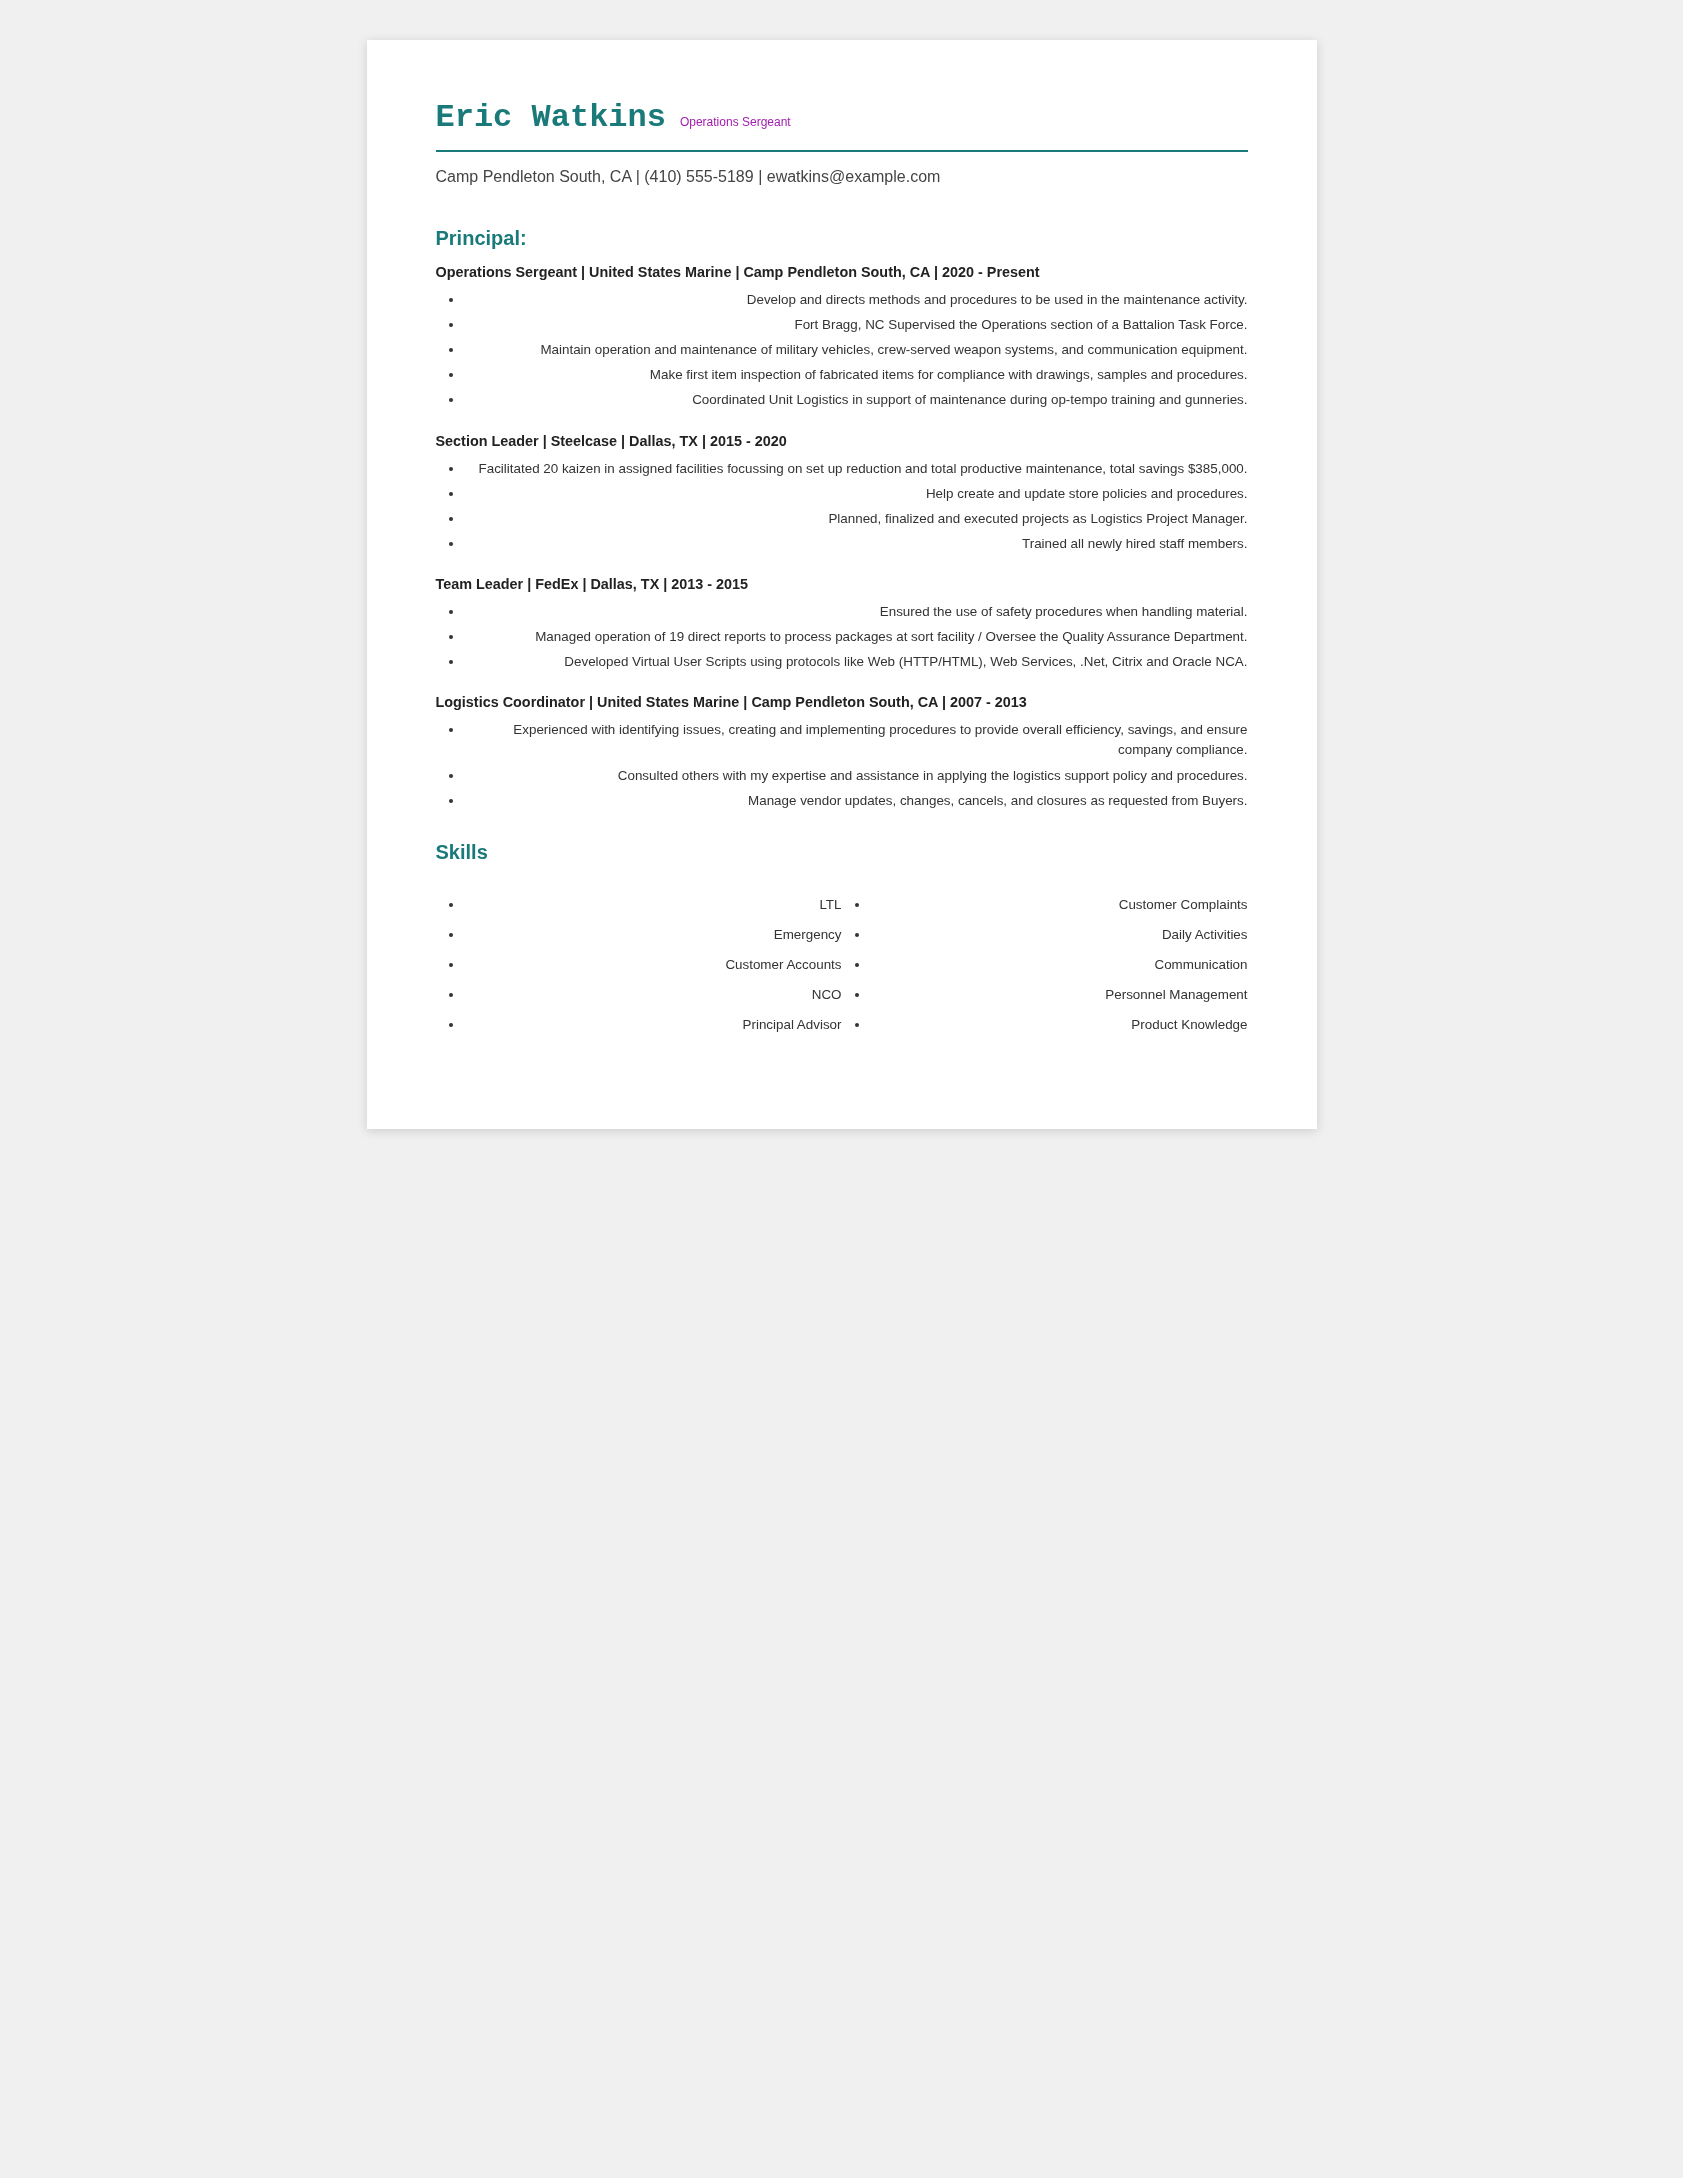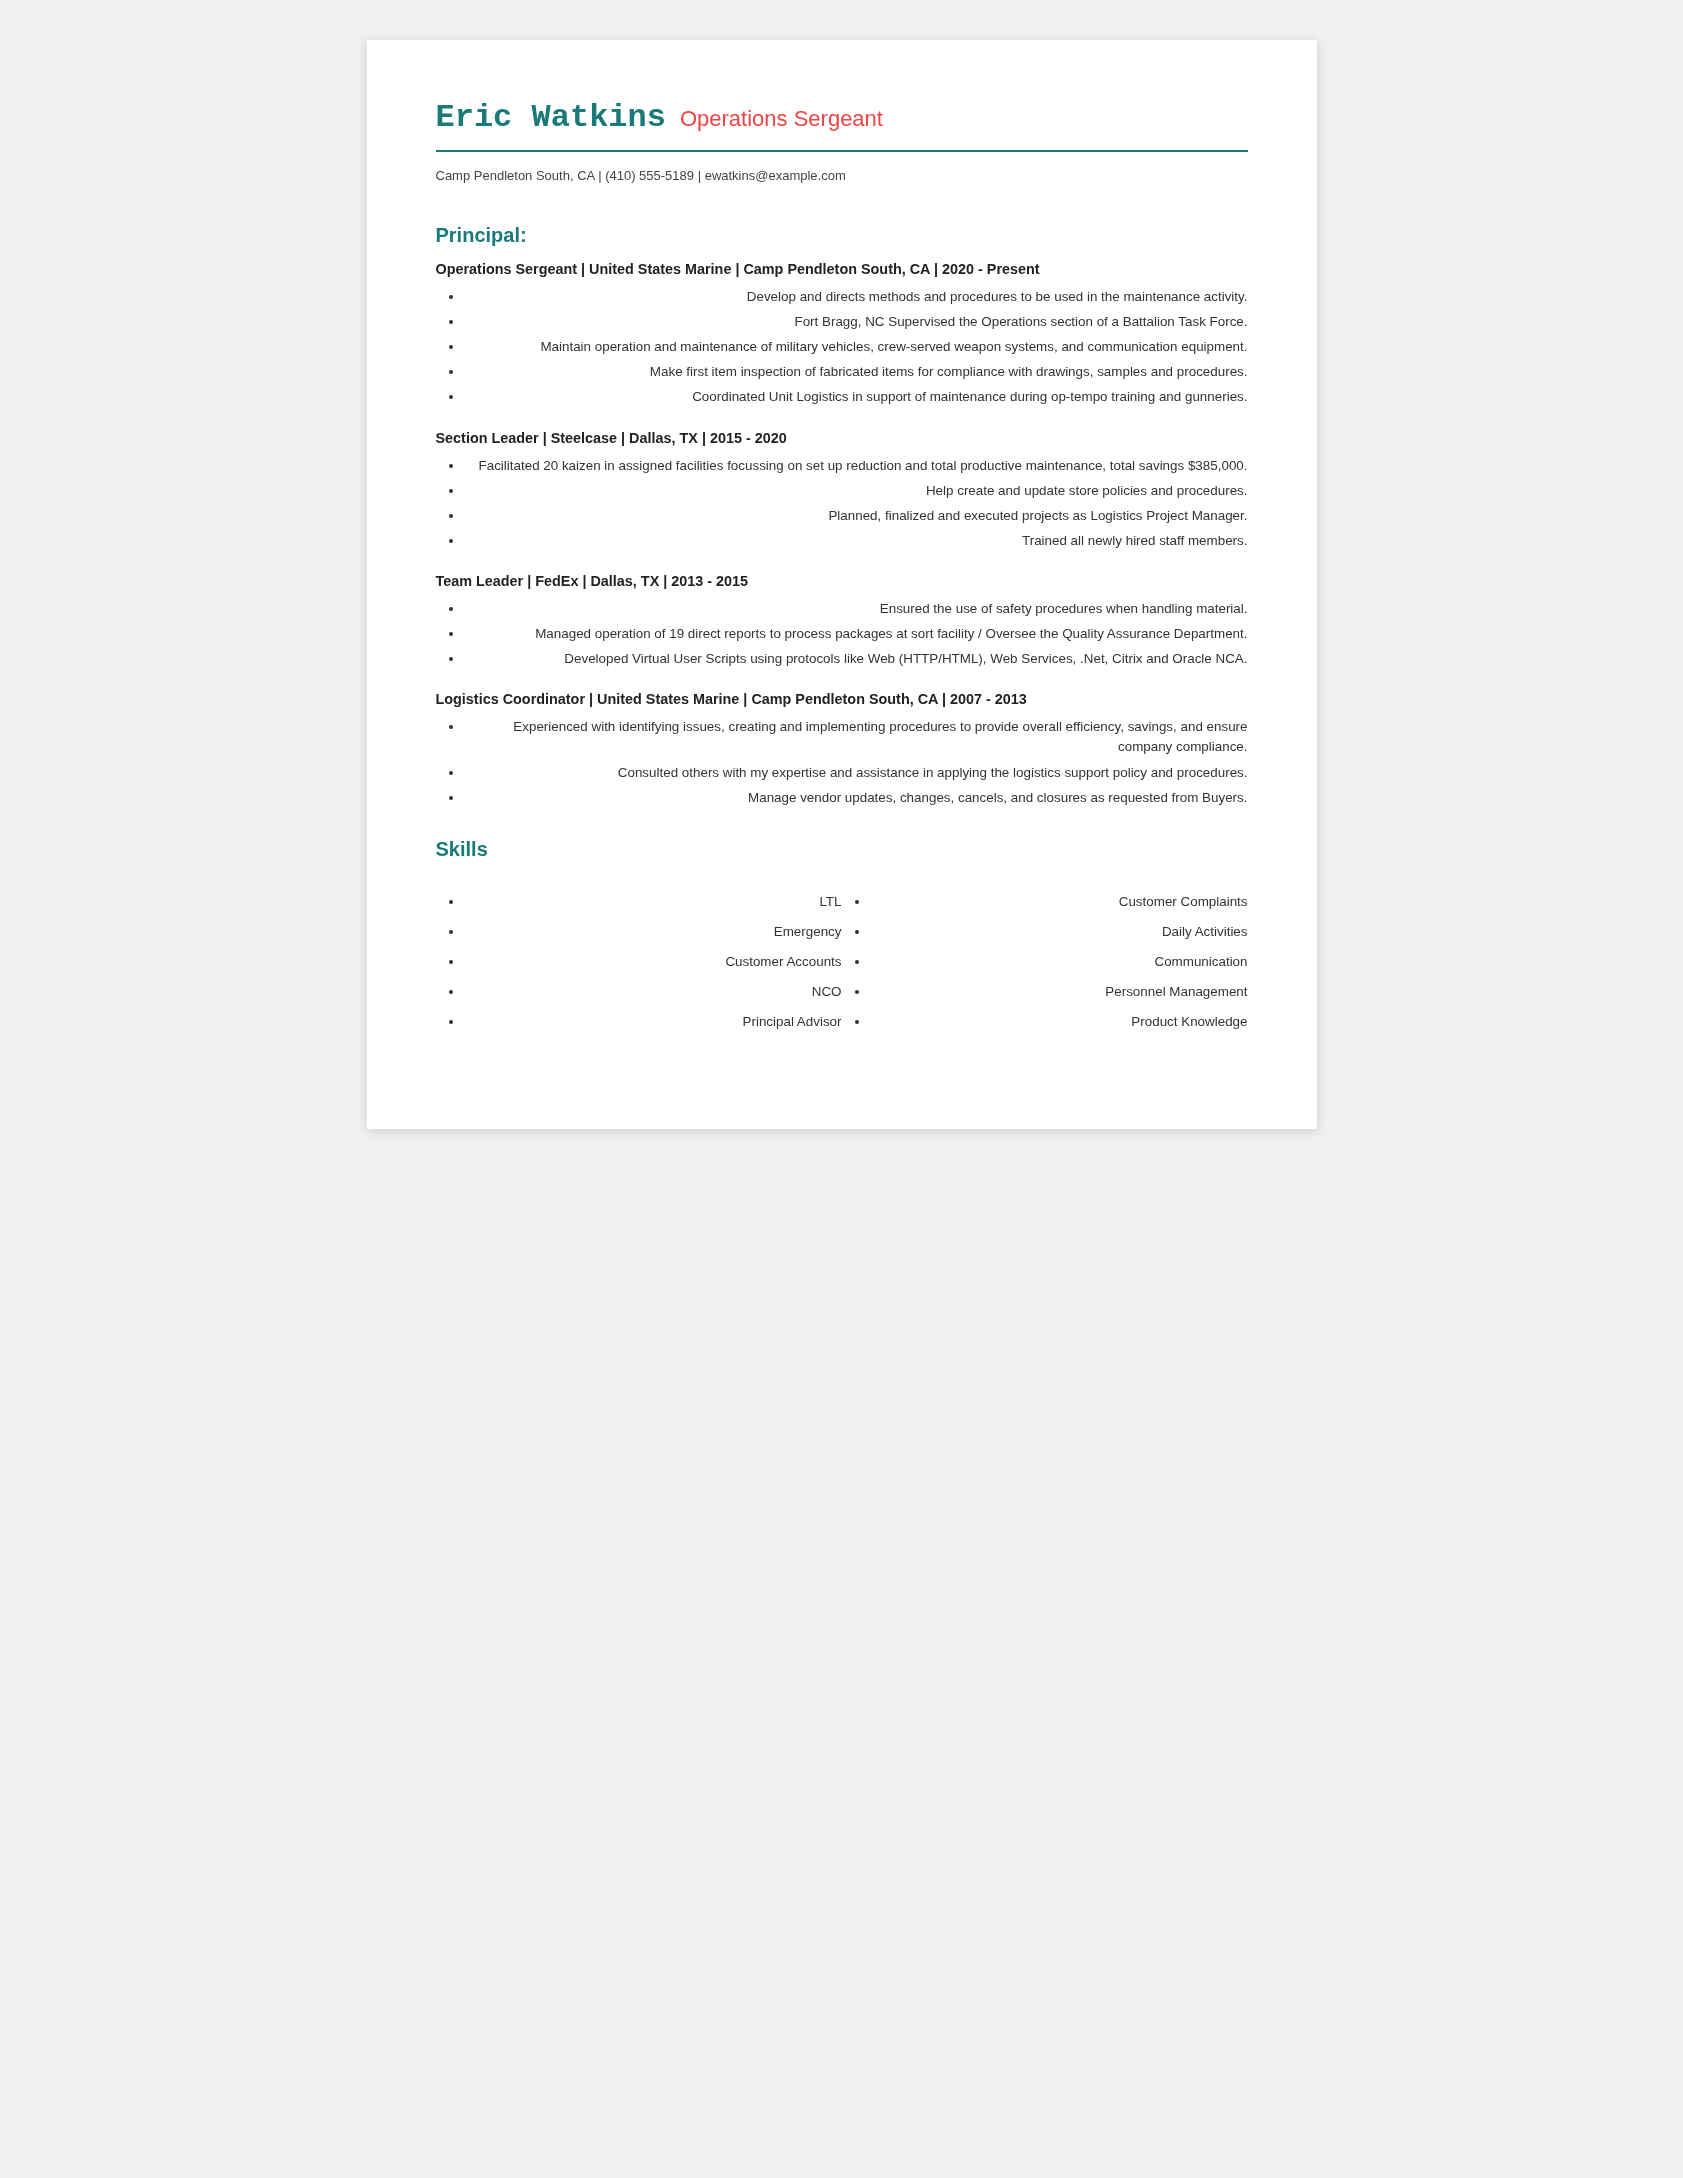--- a/index.html
+++ b/index.html
@@ -36,34 +36,34 @@
     }
 
     .full-name {
       font-size: 32px;
       font-weight: bold;
       color: #1a7a7a;
       font-family: Liberation Mono, monospace;
     }
 
     .job-title {
-      font-size: 22px;
-      color: #ef4444;
+      font-size: 12px;
+      color: #a21caf;
       font-family: Arial, sans-serif;
       font-weight: normal;
     }
 
     .header-divider {
       border: none;
       border-top: 2px solid #1a7a7a;
       margin-bottom: 16px;
     }
 
     .contact-info {
-      font-size: 13px;
+      font-size: 16px;
       color: #444;
       font-family: Arial, sans-serif;
       margin-bottom: 41px;
     }
 
     .section-title {
       font-size: 20px;
       font-weight: bold;
       color: #1a7a7a;
       font-family: Arial, sans-serif;

